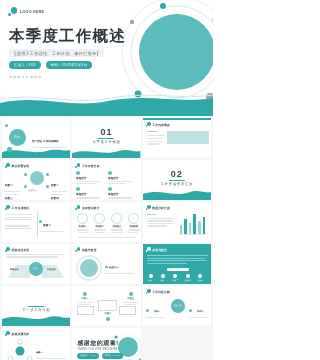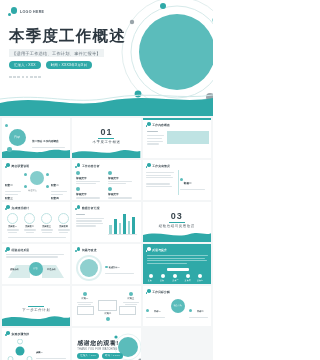--- a/index.html
+++ b/index.html
@@ -236,20 +236,28 @@
           </div>
         <div>
             <span class="circ c-fill" style="width:4px;height:4px;margin-bottom:1px;"></span>
             <span class="tiny-b" style="display:block;">标题文字</span>
             <span class="ln" style="width:24px;margin-top:1px;"></span>
             <span class="ln" style="width:17px;margin-top:1px;"></span>
           </div>
       </div>
     </div>
 
+    <div class="slide">
+      <svg class="wave-bot" style="height:14px;" viewBox="0 0 70 14" preserveAspectRatio="none">
+        <path d="M0,8 C18,2 32,12 48,6 C58,3 64,8 70,6 L70,14 L0,14 Z" fill="#2FA9A8"></path>
+      </svg>
+      <div class="div-num">02</div>
+      <div class="div-line"></div>
+      <div class="div-cap">工作完成情况汇报</div>
+    </div>
 
     <div class="slide">
       <div class="sl-head">
         <span class="sl-dot">
             <i></i>
             <i></i>
           </span>
         <span class="sl-title">工作完成情况</span>
       </div>
       <div style="position:absolute;left:3px;top:12px;width:30px;">
@@ -327,28 +335,20 @@
         <i class="bar lt" style="height:9px;"></i>
         <i class="bar" style="height:15px;"></i>
         <i class="bar lt" style="height:11px;"></i>
         <i class="bar" style="height:20px;"></i>
         <i class="bar lt" style="height:13px;"></i>
         <i class="bar" style="height:17px;"></i>
       </div>
       <span class="ln" style="position:absolute;left:36px;bottom:7px;width:29px;"></span>
     </div>
 
-    <div class="slide">
-      <svg class="wave-bot" style="height:14px;" viewBox="0 0 70 14" preserveAspectRatio="none">
-        <path d="M0,7 C18,2 32,11 48,6 C58,3 64,8 70,5 L70,14 L0,14 Z" fill="#2FA9A8"></path>
-      </svg>
-      <div class="div-num">03</div>
-      <div class="div-line"></div>
-      <div class="div-cap">经验总结与反思改进</div>
-    </div>
 
     <div class="slide">
       <div class="sl-head">
         <span class="sl-dot">
             <i></i>
             <i></i>
           </span>
         <span class="sl-title">经验总结反思</span>
       </div>
       <div style="position:absolute;left:4px;top:10px;width:60px;">

